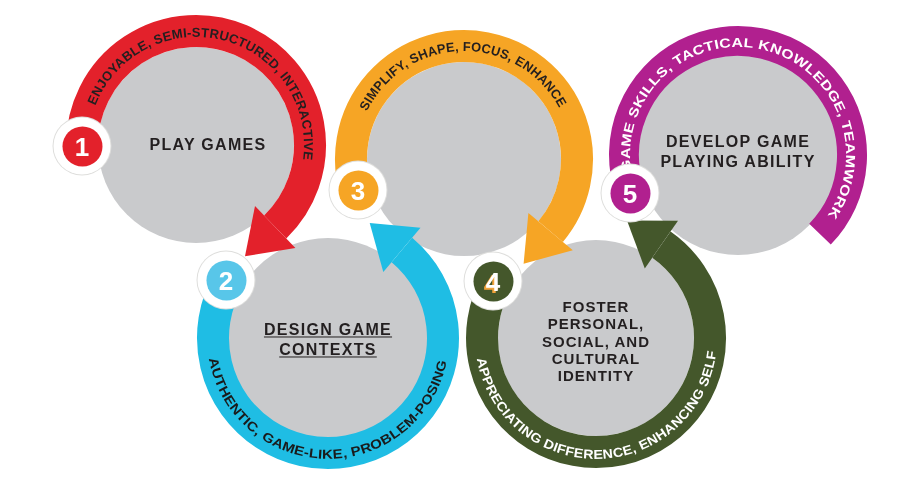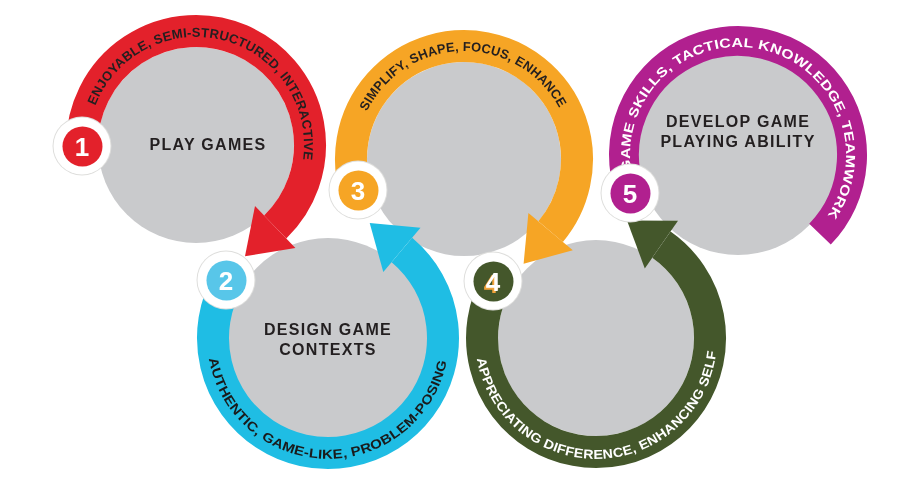--- a/index.html
+++ b/index.html
@@ -99,23 +99,28 @@
       <textPath href="#tp2" startOffset="4" textLength="335" lengthAdjust="spacingAndGlyphs">AUTHENTIC, GAME-LIKE, PROBLEM-POSING</textPath>
     </text>
     <text fill="#FFFFFF">
       <textPath href="#tp4" startOffset="4" textLength="345" lengthAdjust="spacingAndGlyphs">APPRECIATING DIFFERENCE, ENHANCING SELF</textPath>
     </text>
   </svg>
 
   <div class="labels" style="color: rgb(35, 31, 32);">
 
     <div class="step-title" style="left:208px; top:145px;">PLAY GAMES</div>
-    <div class="step-title" style="left:328px; top:340px;">DESIGN GAME
+    <div class="step-title" style="left:328px; top:340px;text-decoration:underline;">DESIGN GAME
 CONTEXTS</div>
-    <div class="step-title" style="left:738px; top:132px;">DEVELOP GAME
+    <div class="step-title t4" style="left:596px; top:341px;">FOSTER
+PERSONAL,
+SOCIAL, AND
+CULTURAL
+IDENTITY</div>
+    <div class="step-title" style="left:738px; top:152px;">DEVELOP GAME
 PLAYING ABILITY</div>
 
     <div class="badge" style="left:82px; top:146px;">
       <div class="badge-core" style="background-color: rgb(227, 33, 43);">
         <span class="badge-num">1</span>
       </div>
     </div>
     <div class="badge" style="left:226px; top:280px;">
       <div class="badge-core" style="background-color: rgb(88, 198, 233);">
         <span class="badge-num">2</span>

